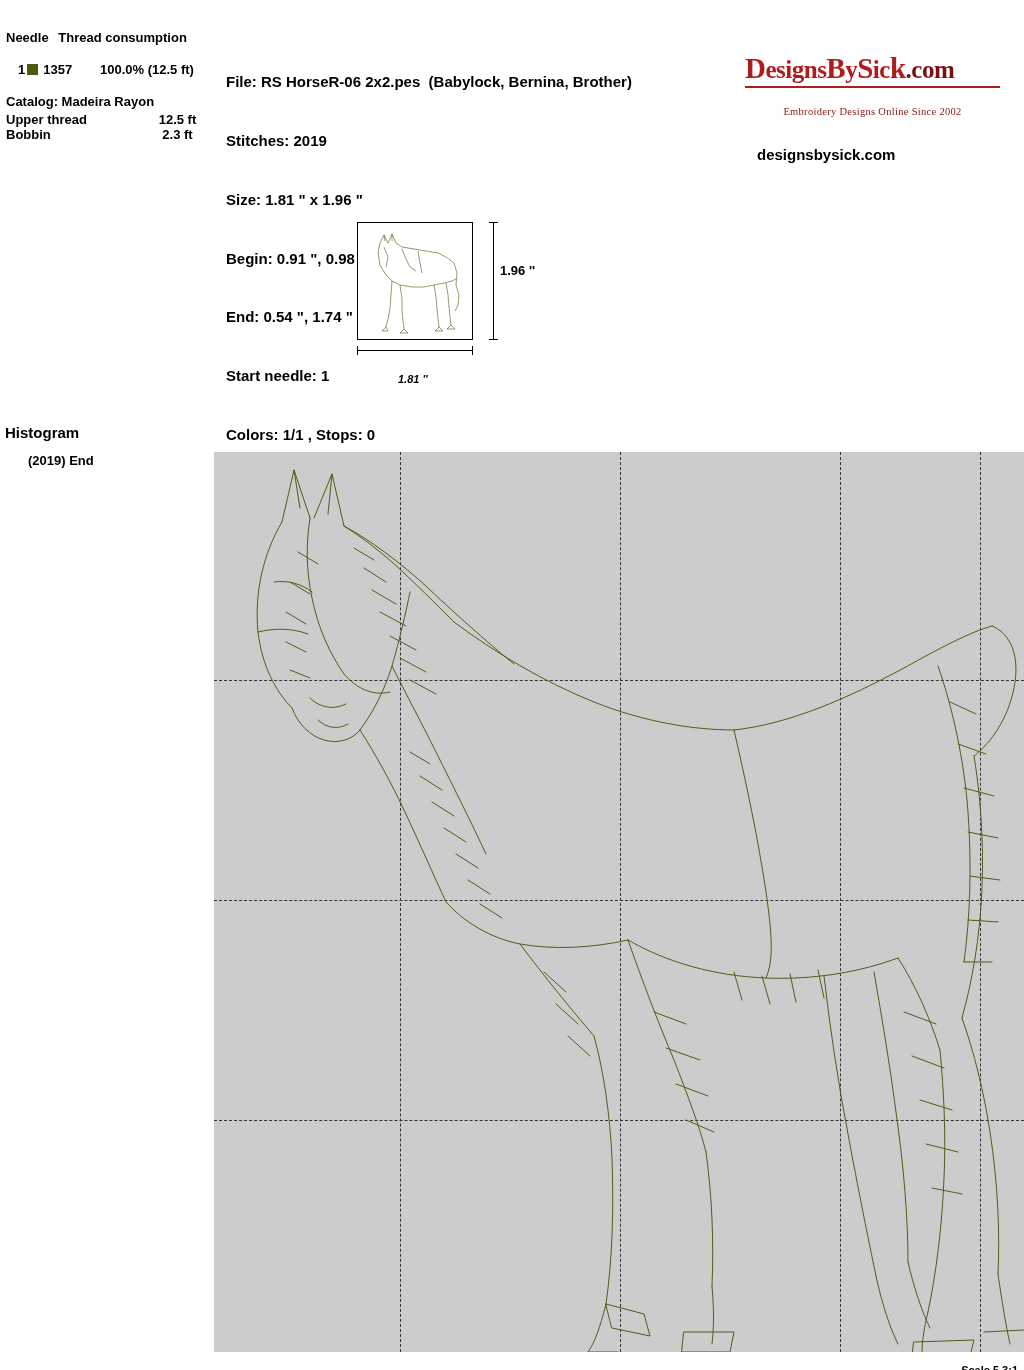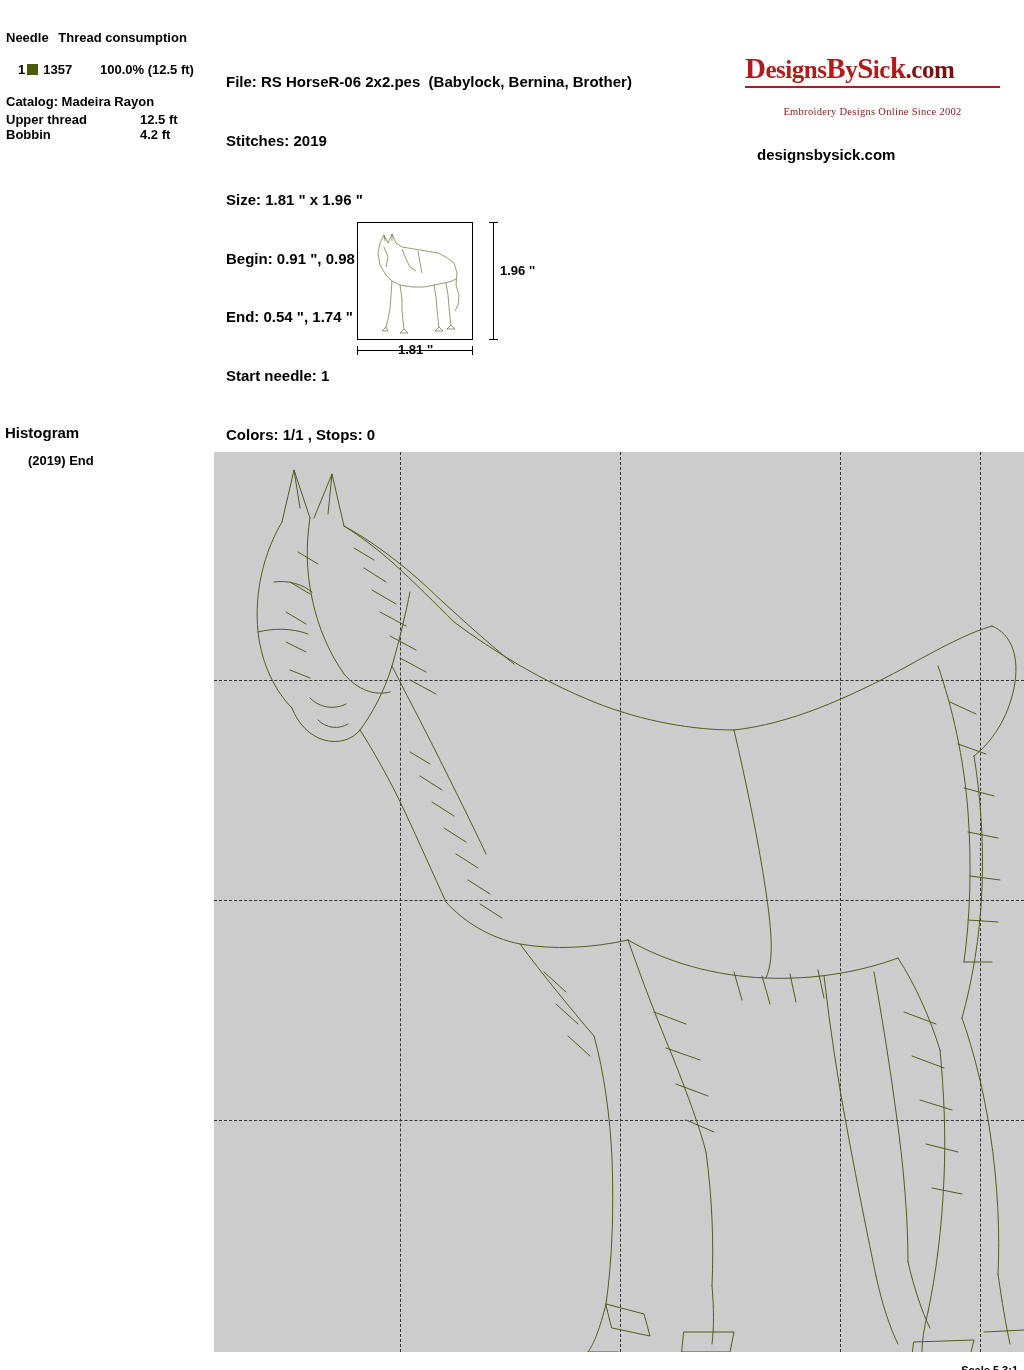--- a/index.html
+++ b/index.html
@@ -7,21 +7,21 @@
   .page{position:absolute;left:0;top:0;width:1024px;height:1370px;overflow:hidden;}
 
   
   .needle-head{position:absolute;left:6px;top:30px;font-size:13px;font-weight:bold;}
   .needle-head span{display:inline-block;}
   .needle-row{position:absolute;left:18px;top:62px;font-size:13px;font-weight:bold;}
   .swatch{display:inline-block;width:11px;height:11px;background:#4a5a10;vertical-align:-1px;margin:0 5px 0 2px;}
   .needle-pct{position:absolute;left:100px;top:62px;font-size:13px;font-weight:bold;}
   .catalog{position:absolute;left:6px;top:94px;font-size:13px;font-weight:bold;line-height:15px;text-align:right;}
   .thread-lines{position:absolute;left:6px;top:112px;font-size:13px;font-weight:bold;line-height:15px;}
-  .thread-vals{position:absolute;left:140px;top:112px;font-size:13px;font-weight:bold;line-height:15px;text-align:left;width:75px;}
+  .thread-vals{position:absolute;left:140px;top:112px;font-size:13px;font-weight:bold;line-height:15px;text-align:center;width:75px;}
 
   .histogram-label{position:absolute;left:5px;top:424px;font-size:15px;font-weight:bold;}
   .histogram-end{position:absolute;left:28px;top:453px;font-size:13px;font-weight:bold;}
 
   
   .fileinfo{position:absolute;left:226px;top:33px;font-size:15px;font-weight:bold;line-height:19.6px;white-space:pre;}
 
   
   .logo{position:absolute;left:745px;top:52px;width:255px;height:48px;}
   .logo-main{font-family:"Liberation Serif",serif;font-weight:bold;font-size:25px;color:#b01c1c;letter-spacing:-0.5px;white-space:nowrap;}
@@ -30,21 +30,21 @@
   .logo-sub{font-family:"Liberation Serif",serif;font-size:10.5px;color:#8a1414;letter-spacing:0.3px;margin-top:18px;text-align:center;}
   .logo-underline{height:2px;background:#b01c1c;margin-top:1px;width:100%;}
   .site-text{position:absolute;left:757px;top:146px;font-size:15px;font-weight:bold;}
 
   
   .thumb-box{position:absolute;left:357px;top:222px;width:116px;height:118px;border:1px solid #000;box-sizing:border-box;background:#ffffff;}
   .thumb-svg{position:absolute;left:0;top:0;}
   .dim-v-line{position:absolute;left:493px;top:222px;width:0;height:118px;border-left:1px solid #000;}
   .dim-v-label{position:absolute;left:500px;top:263px;font-size:13px;font-weight:bold;}
   .dim-h-line{position:absolute;left:357px;top:350px;height:0;width:116px;border-top:1px solid #000;}
-  .dim-h-label{position:absolute;left:398px;top:342px;font-size:13px;font-weight:bold;}
+  .dim-h-label{position:absolute;left:398px;top:373px;font-size:11px;font-weight:bold;font-style:italic;}
   .tick{position:absolute;background:#000;}
 
   
   .footnote{position:absolute;left:214px;top:413px;font-size:11.5px;line-height:15px;color:#000;}
 
   
   .preview{position:absolute;left:214px;top:452px;width:810px;height:900px;background:#cccccc;overflow:hidden;}
   .grid-line{position:absolute;border:0;}
   .gl-v{border-left:1px dashed #333;height:100%;top:0;}
   .gl-h{border-top:1px dashed #333;width:100%;left:0;}
@@ -66,21 +66,21 @@
   <div class="needle-pct">100.0%  (12.5 ft)</div>
 
   <div class="catalog">Catalog: Madeira Rayon</div>
 
   <div class="thread-lines">
     <div>Upper thread</div>
     <div>Bobbin</div>
   </div>
   <div class="thread-vals">
     <div>12.5 ft</div>
-    <div>4.2 ft</div>
+    <div>2.3 ft</div>
   </div>
 
   <div class="histogram-label">Histogram</div>
   <div class="histogram-end">(2019)  End</div>
 
   <div class="fileinfo">
     <div>File: RS HorseR-06 2x2.pes  (Babylock, Bernina, Brother)</div>
     <div>Stitches: 2019</div>
     <div>Size: 1.81 " x 1.96 "</div>
     <div>Begin: 0.91 ", 0.98 "</div>

